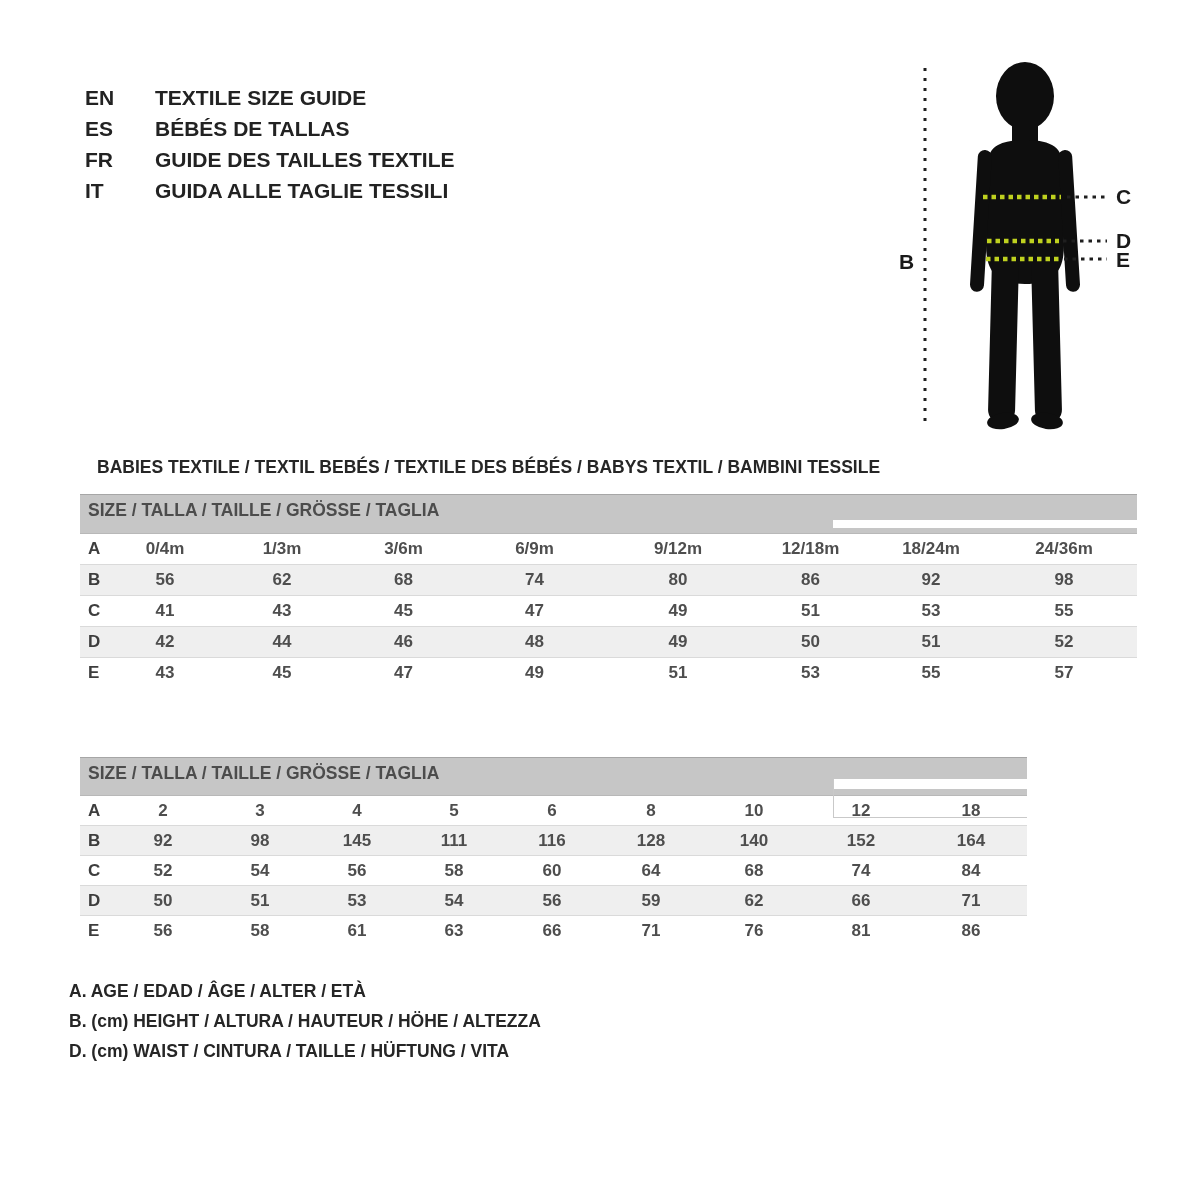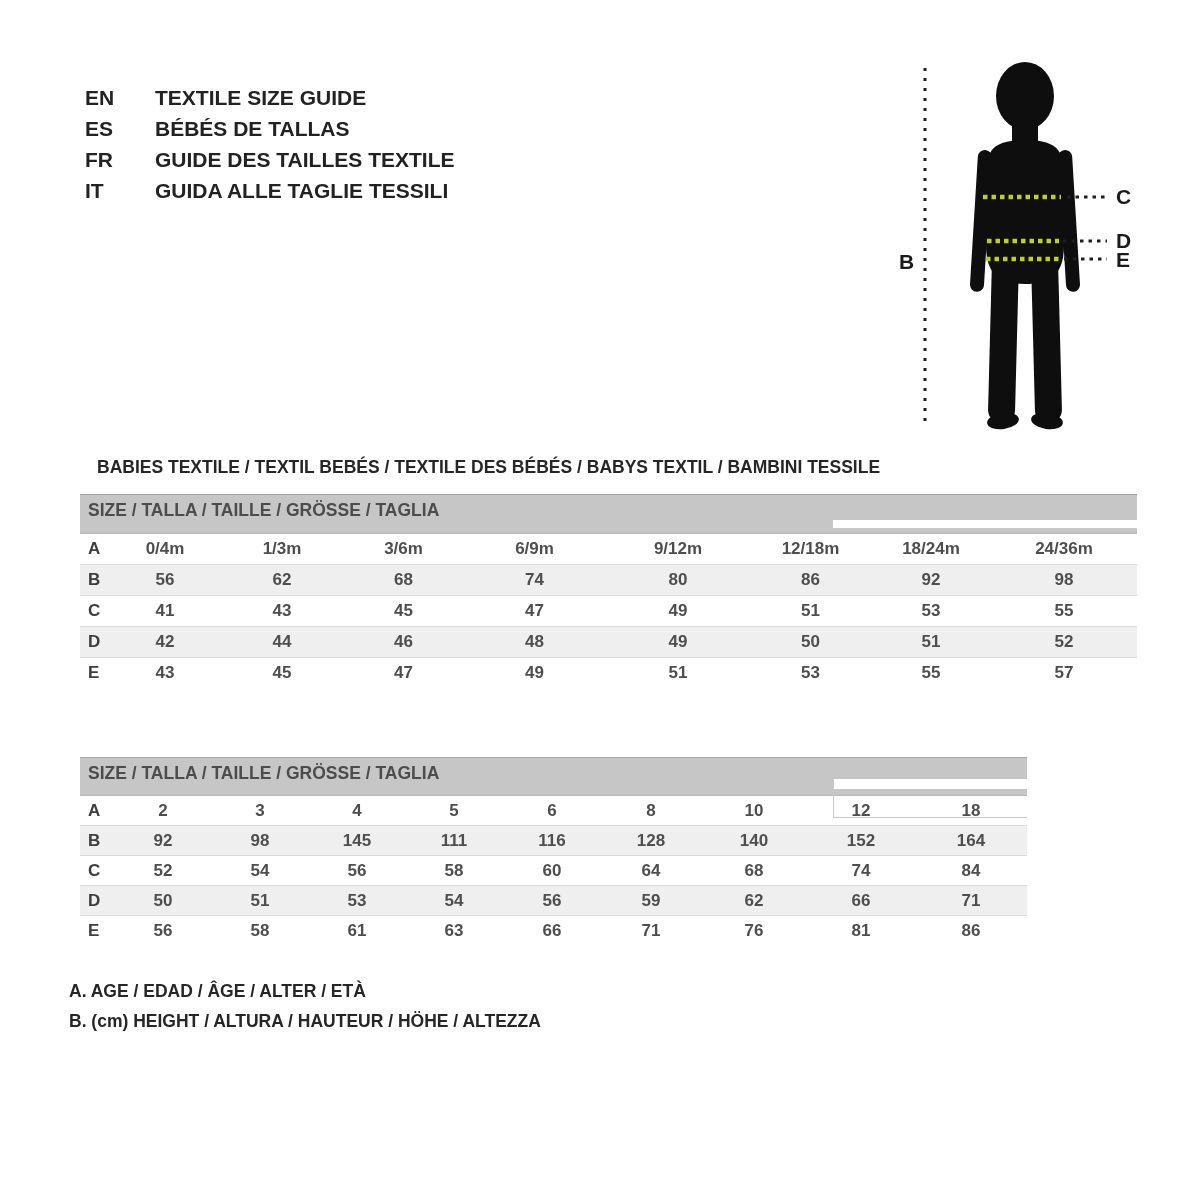--- a/index.html
+++ b/index.html
@@ -253,14 +253,15 @@
     </table>
 
   <div class="cut cut-babies"></div>
   <div class="cut cut-children"></div>
   <div class="hl-line hl-left-children"></div>
   <div class="hl-line hl-bottom-children"></div>
 
   <div class="legend" id="legendList">
       <div class="legend-line">A. AGE / EDAD / ÂGE / ALTER / ETÀ</div>
       <div class="legend-line">B. (cm) HEIGHT / ALTURA / HAUTEUR / HÖHE / ALTEZZA</div>
+      <div class="legend-line">D. (cm) WAIST / CINTURA / TAILLE / HÜFTUNG / VITA</div>
     </div>
 </div>
 
 </body></html>

